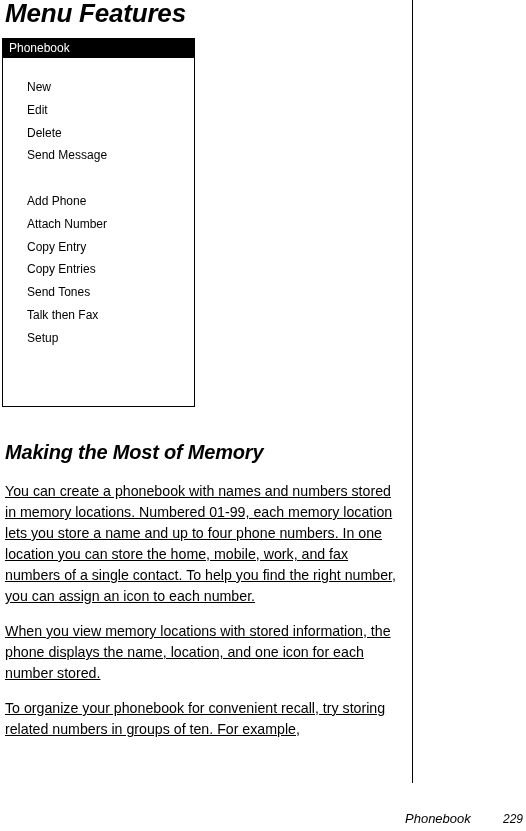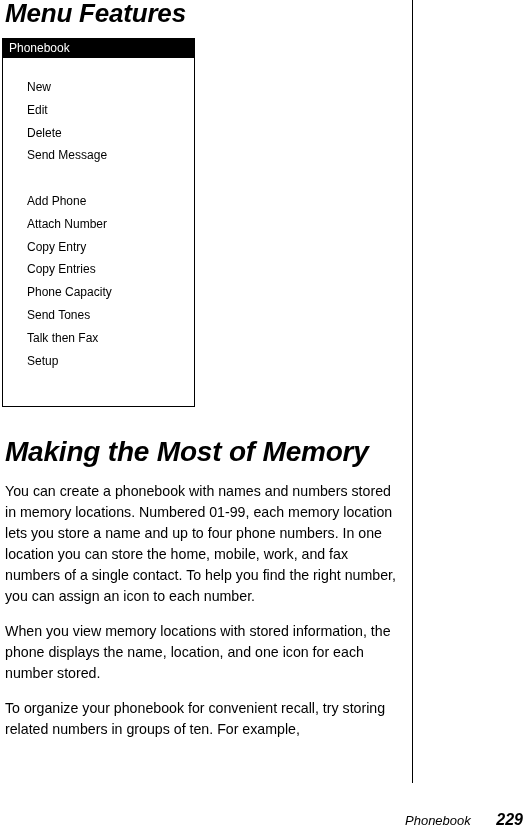--- a/index.html
+++ b/index.html
@@ -68,40 +68,41 @@
   .menu-list li.menu-spacer {
     height: 22.8px;
     line-height: 22.8px;
   }
 
   
   .section-heading {
     position: absolute;
     left: 5px;
     top: 436px;
-    font-size: 28px;
+    font-size: 20px;
     font-weight: bold;
     font-style: italic;
     letter-spacing: -0.2px;
     line-height: 32px;
     white-space: nowrap;
   }
 
   
   .body-copy {
     position: absolute;
     left: 5px;
     top: 481px;
     width: 400px;
   }
   .body-copy p {
     margin: 0 0 14px 0;
     font-size: 14.2px;
     line-height: 21px;
     text-align: left;
+    text-decoration: underline;
   }
 
   
   .vertical-rule {
     position: absolute;
     left: 412px;
     top: 0px;
     width: 1px;
     height: 783px;
     background: #000000;
@@ -116,44 +117,43 @@
     display: flex;
     align-items: baseline;
     justify-content: space-between;
   }
   .footer-section {
     font-size: 13px;
     font-style: italic;
     white-space: nowrap;
   }
   .footer-pageno {
-    font-size: 16px;
+    font-size: 12px;
     font-style: italic;
-    font-weight: bold;
+    font-weight: normal;
     white-space: nowrap;
   }
 </style>
 </head>
 <body>
 
 <div class="page-title">Menu Features</div>
 
 <div class="menu-box">
   <div class="menu-header">Phonebook</div>
   <ul class="menu-list" id="menu-list">
       <li>New</li>
       <li>Edit</li>
       <li>Delete</li>
       <li>Send Message</li>
       <li class="menu-spacer">&nbsp;</li>
       <li>Add Phone</li>
       <li>Attach Number</li>
       <li>Copy Entry</li>
       <li>Copy Entries</li>
-      <li>Phone Capacity</li>
       <li>Send Tones</li>
       <li>Talk then Fax</li>
       <li>Setup</li>
     </ul>
 </div>
 
 <div class="section-heading">Making the Most of Memory</div>
 
 <div class="body-copy" id="body-copy">
     <p>You can create a phonebook with names and numbers stored in memory locations. Numbered 01-99, each memory location lets you store a name and up to four phone numbers. In one location you can store the home, mobile, work, and fax numbers of a single contact. To help you find the right number, you can assign an icon to each number.</p>

